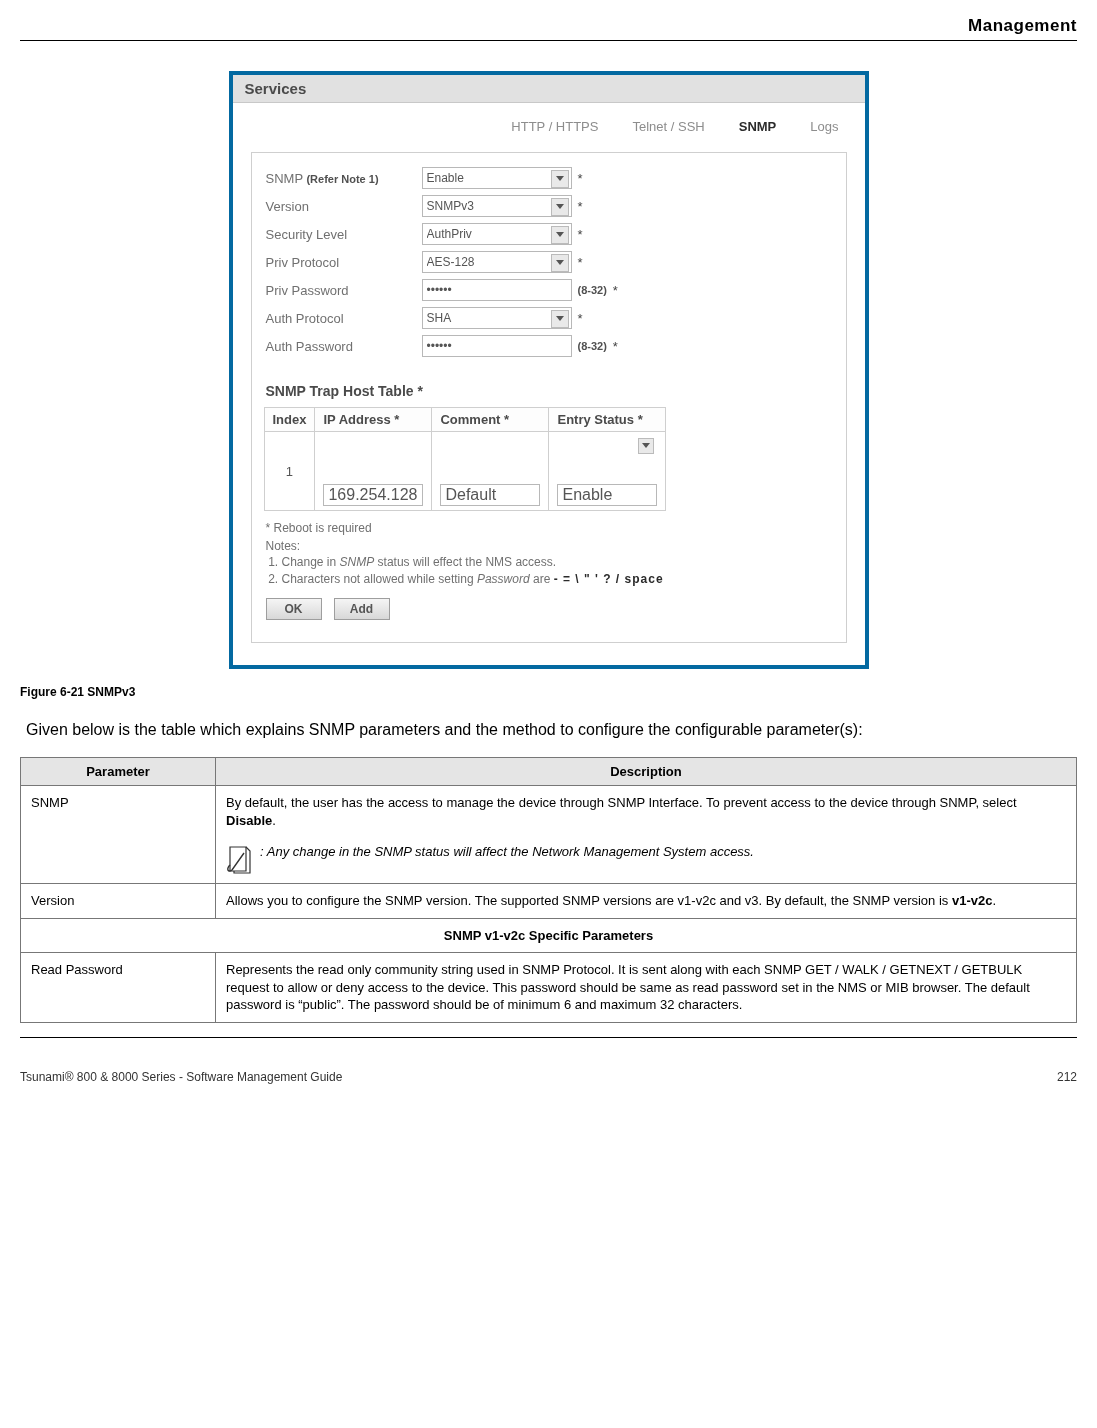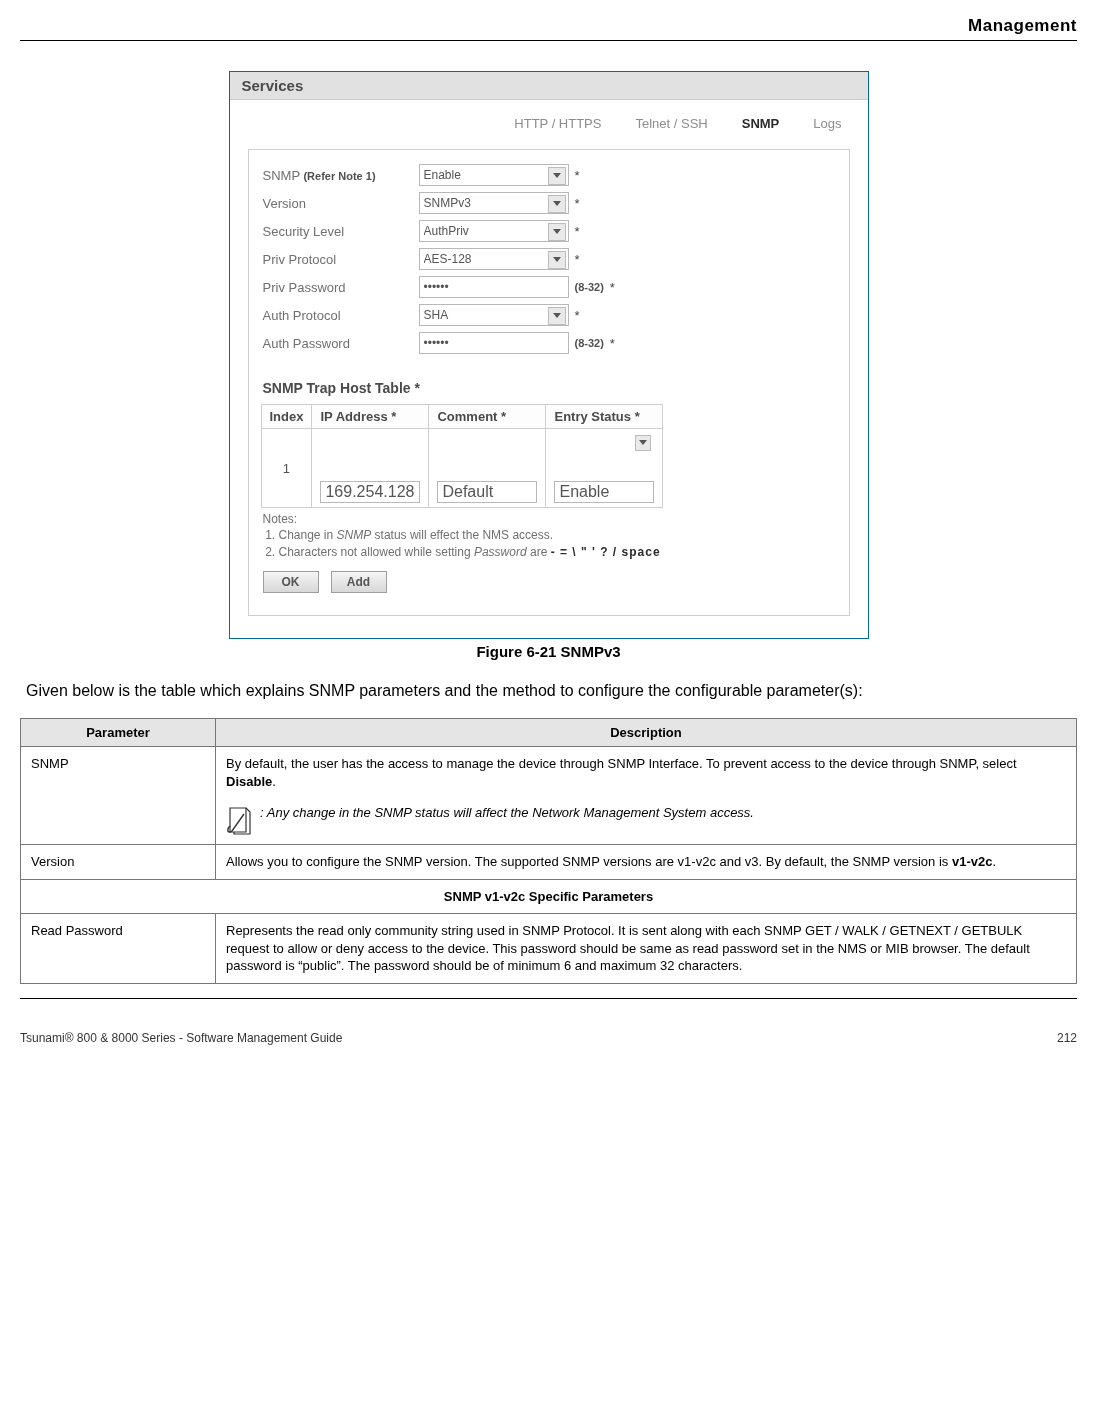--- a/index.html
+++ b/index.html
@@ -1,21 +1,21 @@
 <!DOCTYPE html>
 <html><head>
 <meta charset="utf-8">
 <style>
   * { box-sizing: border-box; margin: 0; padding: 0; }
   body { font-family: "Segoe UI", Arial, sans-serif; background: #fff; color: #000; width: 1097px; padding: 10px 20px 0 20px; font-size: 15px; }
   .page-header { text-align: right; font-weight: bold; font-size: 17px; padding: 6px 0 4px 0; letter-spacing: 0.5px; }
   .hr-top { border: none; border-top: 1px solid #000; margin-bottom: 30px; }
   .screenshot-wrap { display: flex; justify-content: center; }
   .screenshot {
-    width: 640px; border: 1px solid #0369a1; background: #fff;
+    width: 640px; border: 4px solid #0369a1; background: #fff;
     font-family: "Segoe UI", Tahoma, sans-serif; color: #6b6b6b;
   }
   .svc-header {
     background: #e1e1e1; border-bottom: 1px solid #c8c8c8;
     padding: 5px 12px; font-weight: bold; color: #4a4a4a; font-size: 15px;
   }
   .tabs { display: flex; gap: 34px; padding: 16px 26px 6px 26px; font-size: 13px; color: #8d8d8d; justify-content: flex-end; }
   .tab { cursor: default; }
   .tab.active { font-weight: bold; color: #2b2b2b; }
   .inner-panel { border: 1px solid #cfcfcf; margin: 12px 18px 22px 18px; padding: 14px 10px 22px 10px; position: relative; }
@@ -53,21 +53,21 @@
   .notes-list li { margin-bottom: 3px; list-style: decimal; }
   .notes-list .em { font-style: italic; }
   .notes-list .chars { font-weight: bold; color: #2b2b2b; letter-spacing: 1px; }
   .btn-row { margin: 12px 0 0 4px; display: flex; gap: 12px; }
   .btn {
     width: 56px; height: 22px; border: 1px solid #9e9e9e;
     background: linear-gradient(#f5f5f5, #d8d8d8);
     font-size: 12px; color: #555; font-weight: bold;
     display: flex; align-items: center; justify-content: center;
   }
-  .fig-caption { text-align: center; font-weight: bold; font-size: 15px; margin: 4px 0 22px 0; }
+  .fig-caption { font-weight: bold; font-size: 12px; margin: 16px 0 22px 0; }
   .lead-text { font-size: 16px; margin: 0 0 18px 6px; }
   .param-table { border-collapse: collapse; width: 100%; font-size: 13px; border-radius: 10px; }
   .param-table th { background: #e5e5e5; border: 1px solid #777; padding: 6px 10px; text-align: center; font-weight: bold; }
   .param-table td { border: 1px solid #777; padding: 8px 10px; vertical-align: top; line-height: 1.35; }
   .param-table td.pname { width: 195px; }
   .param-table .section-row td { background: #fff; text-align: center; font-weight: bold; }
   .note-flex { display: flex; gap: 8px; margin-top: 14px; font-style: italic; }
   .note-icon-svg { flex-shrink: 0; margin-top: 2px; }
   .footer { position: relative; margin-top: 32px; font-size: 12px; font-weight: normal; color: #333; }
   .footer .pnum { position: absolute; right: 0; }
@@ -154,20 +154,21 @@
       </tr>
       <tr>
         <td class="trap-index">1</td>
         <td><input class="textfield" value="169.254.128.133" style=""></td>
         <td><input class="textfield" value="Default" style=""></td>
         <td><span class="select-wrap"><input class="select" readonly="" value="Enable" style=""></span></td>
       </tr>
     </tbody>
         </table>
 
+    <div class="reboot-note">* Reboot is required</div>
     <div class="notes-label">Notes:</div>
     <ol class="notes-list">
       <li><span>Change in </span><span class="em">SNMP</span><span> status will effect the NMS access.</span></li>
       <li><span>Characters not allowed while setting </span><span class="em">Password</span><span> are   </span><span class="chars">-  =  \  "  '  ? / space</span></li>
     </ol>
 
     <div class="btn-row">
       <div class="btn">OK</div>
       <div class="btn">Add</div>
     </div>

